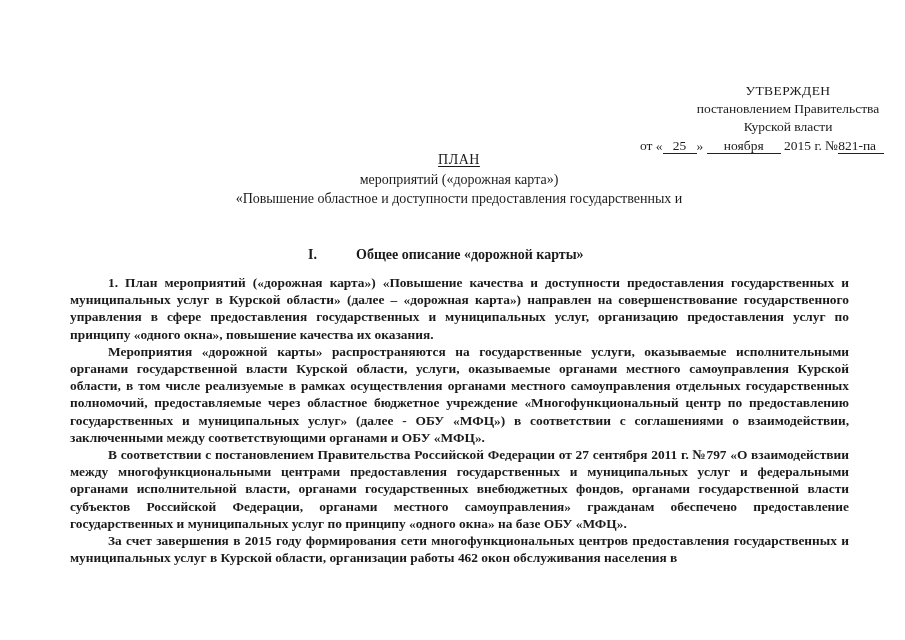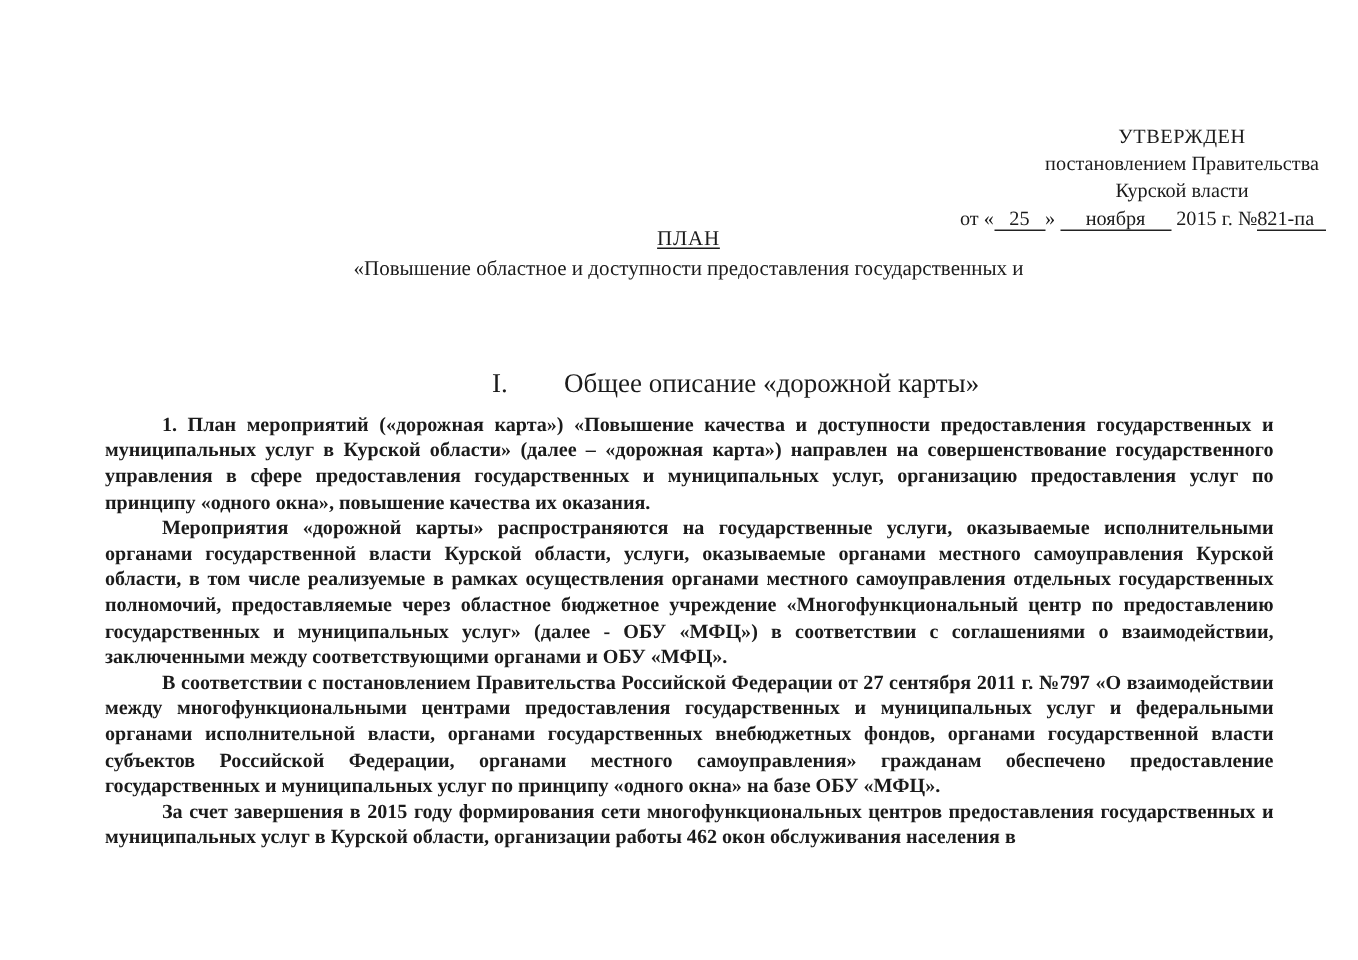--- a/index.html
+++ b/index.html
@@ -71,24 +71,24 @@
     text-decoration: underline;
     text-underline-offset: 2px;
     letter-spacing: 0.5px;
   }
   .doc-title .tline { display: block; }
 
   
   .section-heading {
     position: absolute;
     top: 245px;
-    left: 84px;
+    left: 64px;
     width: 782px;
-    font-weight: normal;
-    font-size: 18px;
+    font-weight: bold;
+    font-size: 14px;
     line-height: 20px;
   }
   .section-heading .sh-inner {
     display: block;
     padding-left: 244px;
   }
   .section-heading .sh-num {
     display: inline-block;
     width: 48px;
   }
@@ -123,20 +123,21 @@
     <div class="date-line">
       <span>от «</span><span class="u-blank u-day">25</span><span>»</span>
       <span class="u-blank u-month">ноября</span>
       <span>2015 г.</span>
       <span>№</span><span class="u-blank u-num">821-па</span>
     </div>
   </div>
 
   <div class="doc-title">
     <span class="tline plan-word">ПЛАН</span>
+    <span class="tline">мероприятий («дорожная карта»)</span>
     <span class="tline">«Повышение областное и доступности предоставления государственных  и</span>
   </div>
 
   <div class="section-heading">
     <span class="sh-inner">
       <span class="sh-num">I.</span><span>Общее описание «дорожной карты»</span>
     </span>
   </div>
 
   <div class="body-text">

